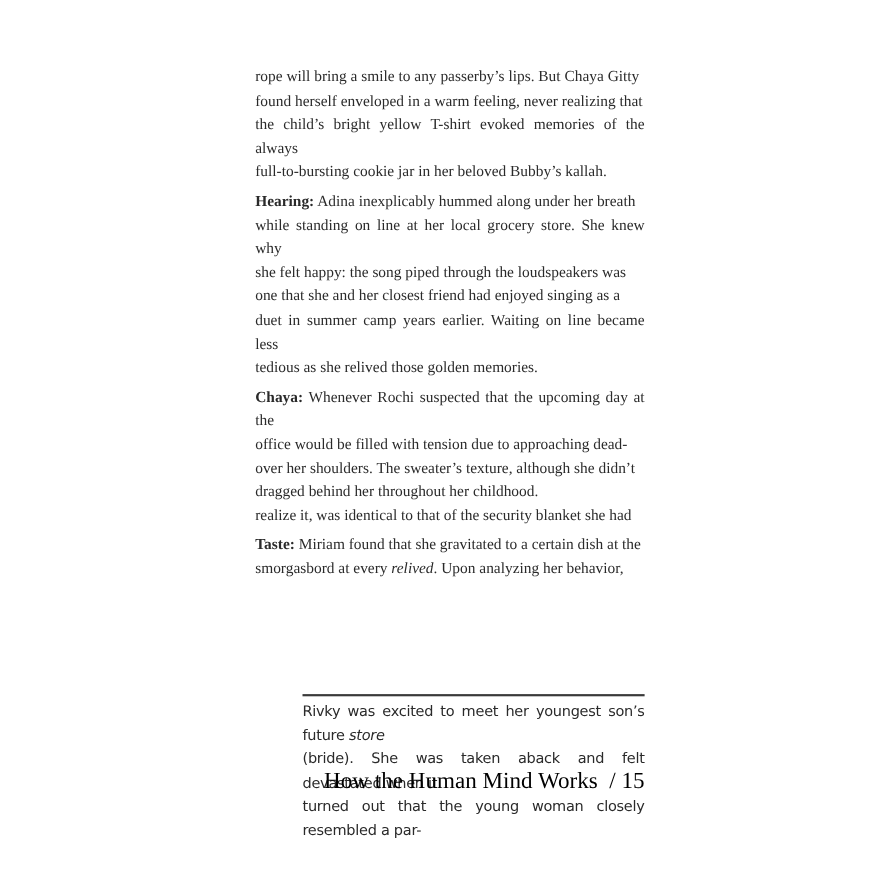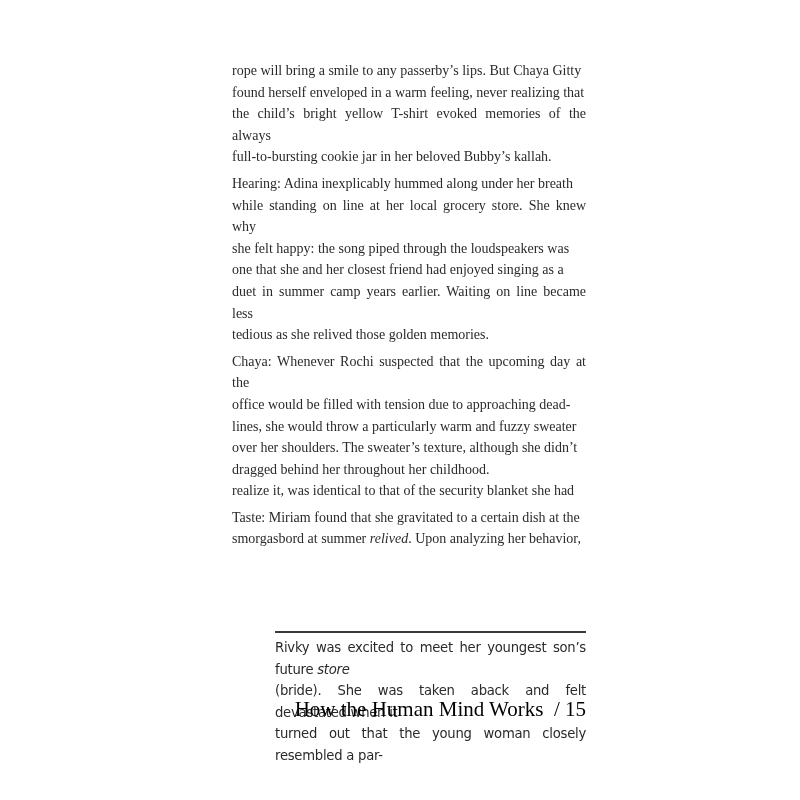--- a/index.html
+++ b/index.html
@@ -22,21 +22,21 @@
       width: 354px;
     }
     .para {
       margin: 0 0 5px 0;
       font-size: 14px;
       line-height: 21.6px;
       text-align: justify;
       text-align-last: left;
     }
     .lead {
-      font-weight: normal;
+      font-weight: bold;
     }
     .para em {
       font-style: italic;
     }
     .sidebox {
       position: absolute;
       left: 275px;
       top: 631px;
       width: 311px;
       border-top: 2px solid #3a3a3a;
@@ -79,29 +79,28 @@
     <span class="line">while standing on line at her local grocery store. She knew why</span>
     <span class="line">she felt happy: the song piped through the loudspeakers was</span>
     <span class="line">one that she and her closest friend had enjoyed singing as a</span>
     <span class="line">duet in summer camp years earlier. Waiting on line became less</span>
     <span class="line">tedious as she relived those golden memories.</span>
   </p>
 
   <p class="para">
     <span class="line"><span class="lead">Chaya:</span><span> Whenever Rochi suspected that the upcoming day at the</span></span>
     <span class="line">office would be filled with tension due to approaching dead-</span>
-    <span class="line">lines, she would throw a particularly warm and fuzzy sweater</span>
     <span class="line">over her shoulders. The sweater’s texture, although she didn’t</span>
     <span class="line">dragged behind her throughout her childhood.</span>
     <span class="line">realize it, was identical to that of the security blanket she had</span>
   </p>
 
   <p class="para">
     <span class="line"><span class="lead">Taste:</span><span> Miriam found that she gravitated to a certain dish at the</span></span>
-    <span class="line"><span>smorgasbord at summer </span><em>relived</em><span>. Upon analyzing her behavior,</span></span>
+    <span class="line"><span>smorgasbord at every </span><em>relived</em><span>. Upon analyzing her behavior,</span></span>
 
   </p>
 
 </div>
 
 <div class="sidebox">
   <p>
     <span class="line"><span>Rivky was excited to meet her youngest son’s future </span><em>store</em></span>
     <span class="line">(bride). She was taken aback and felt devastated when it</span>
     <span class="line">turned out that the young woman closely resembled a par-</span>

